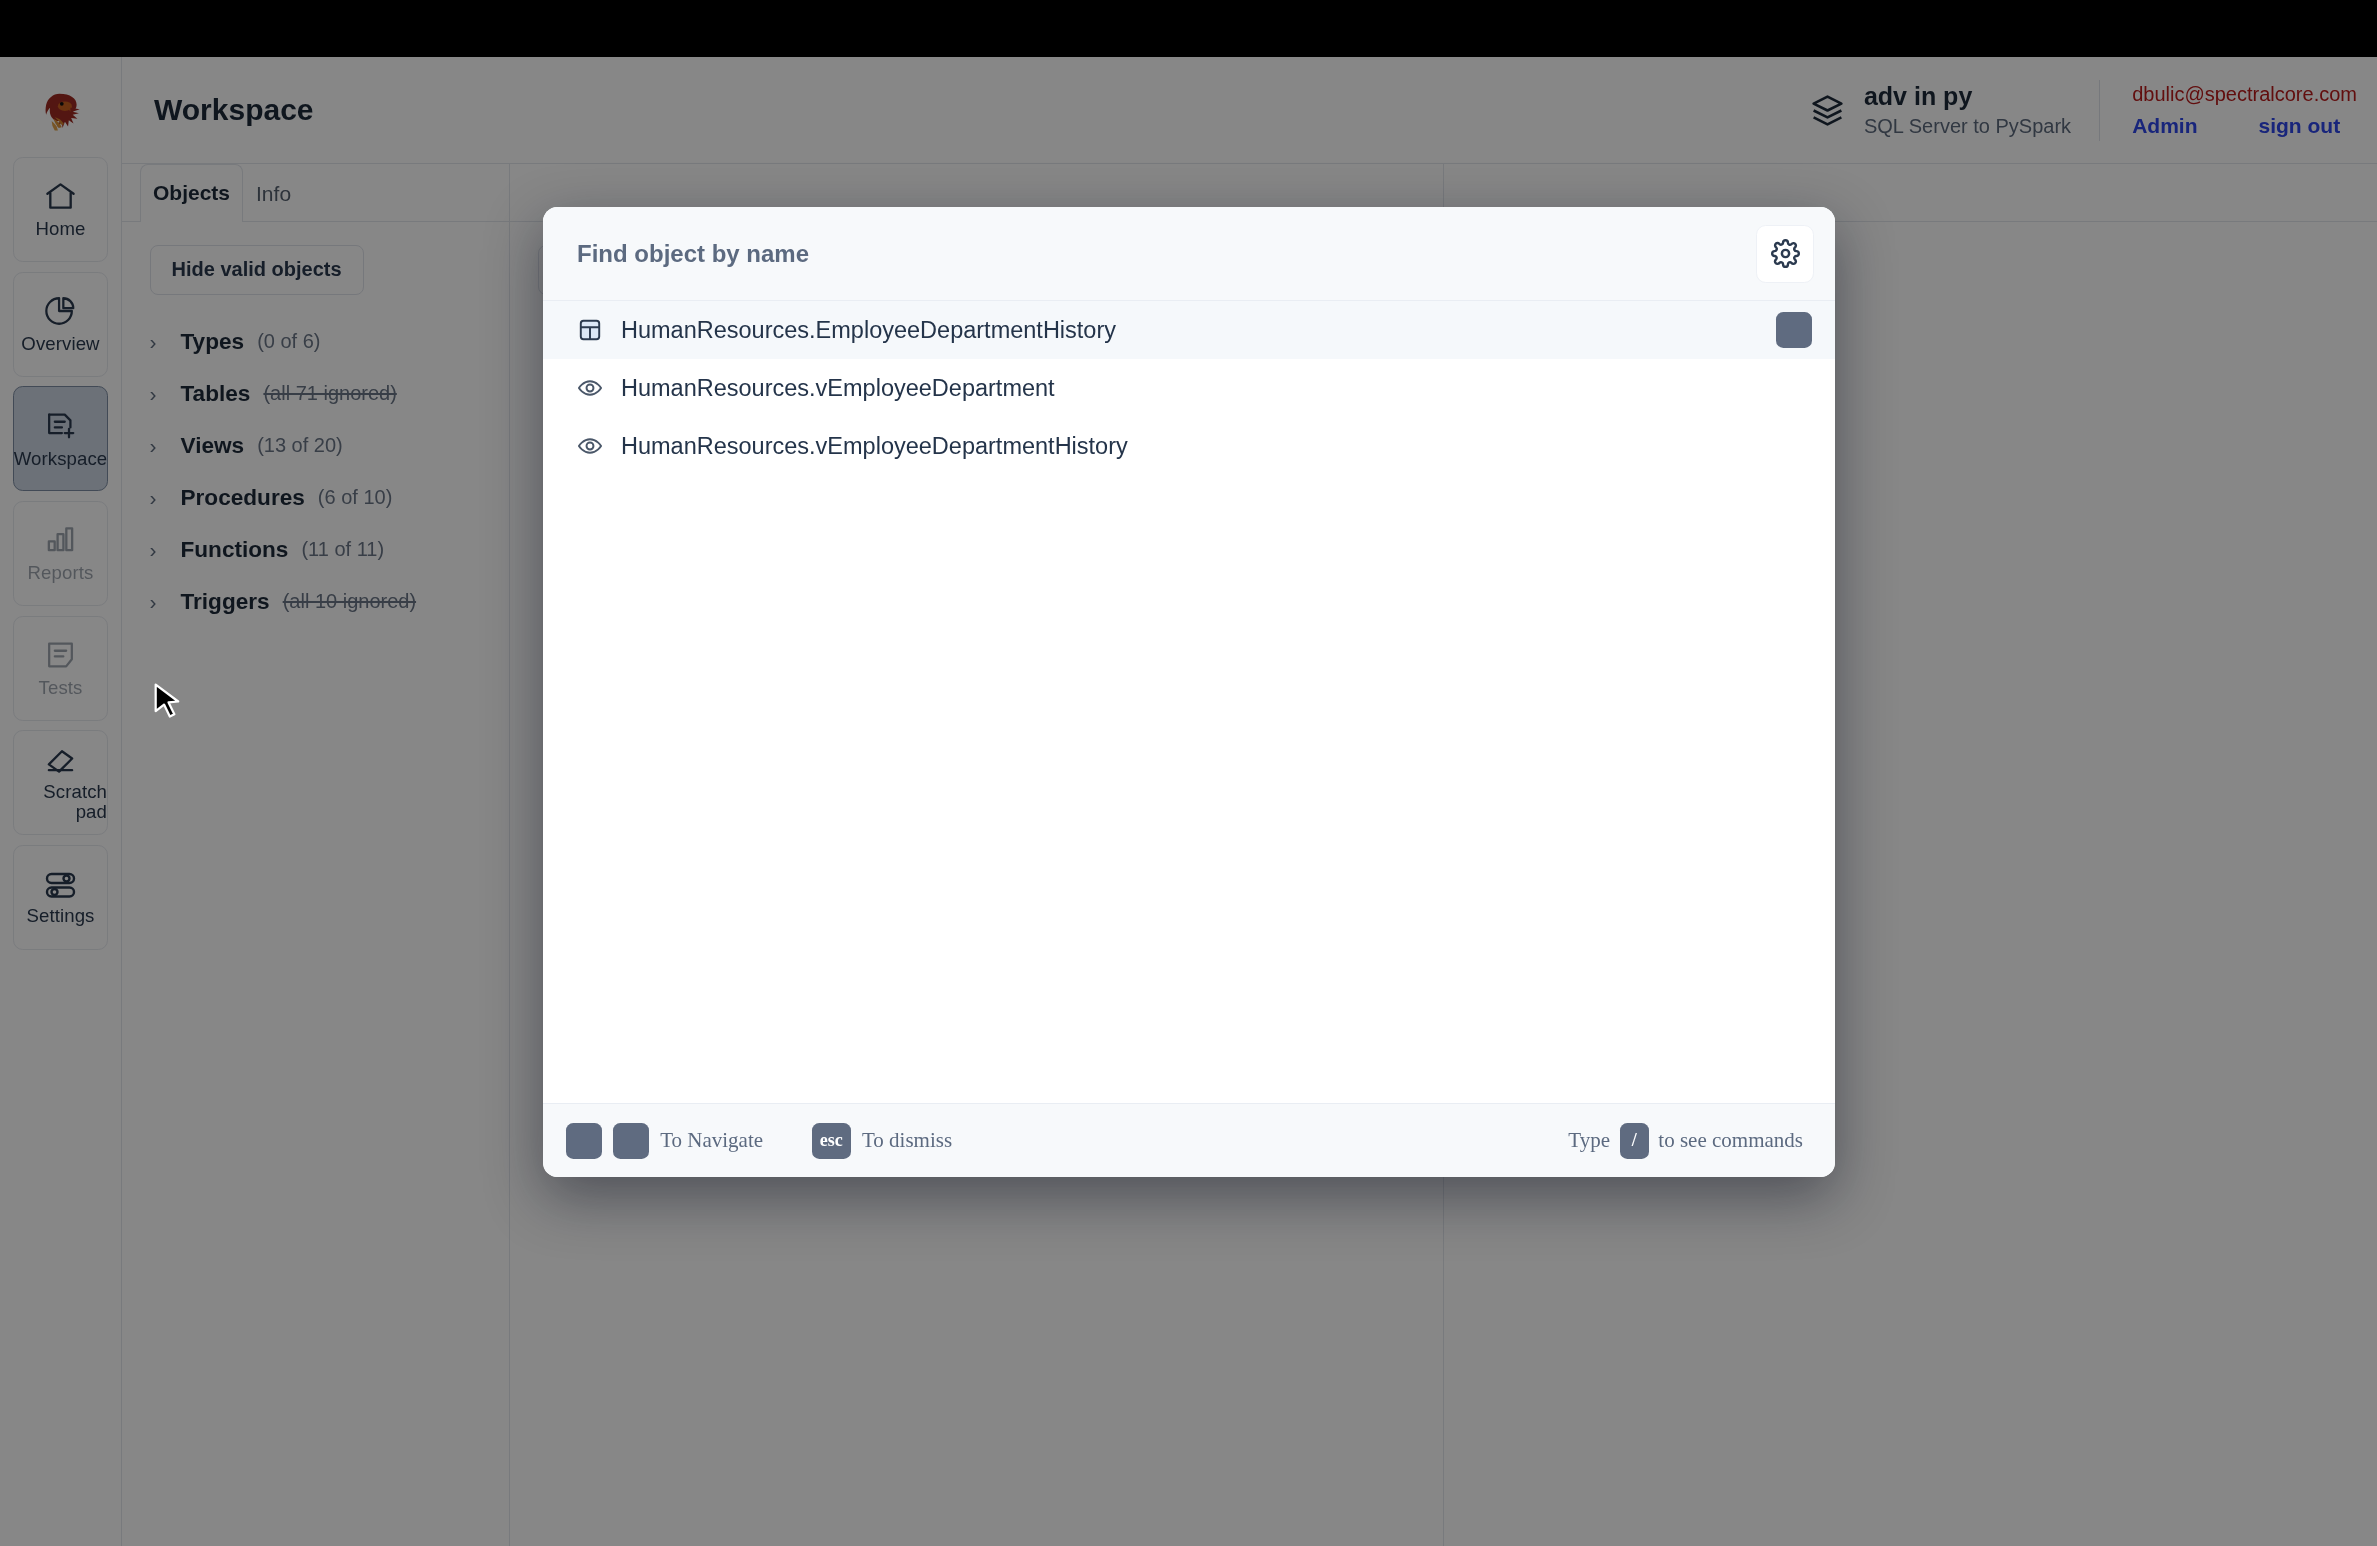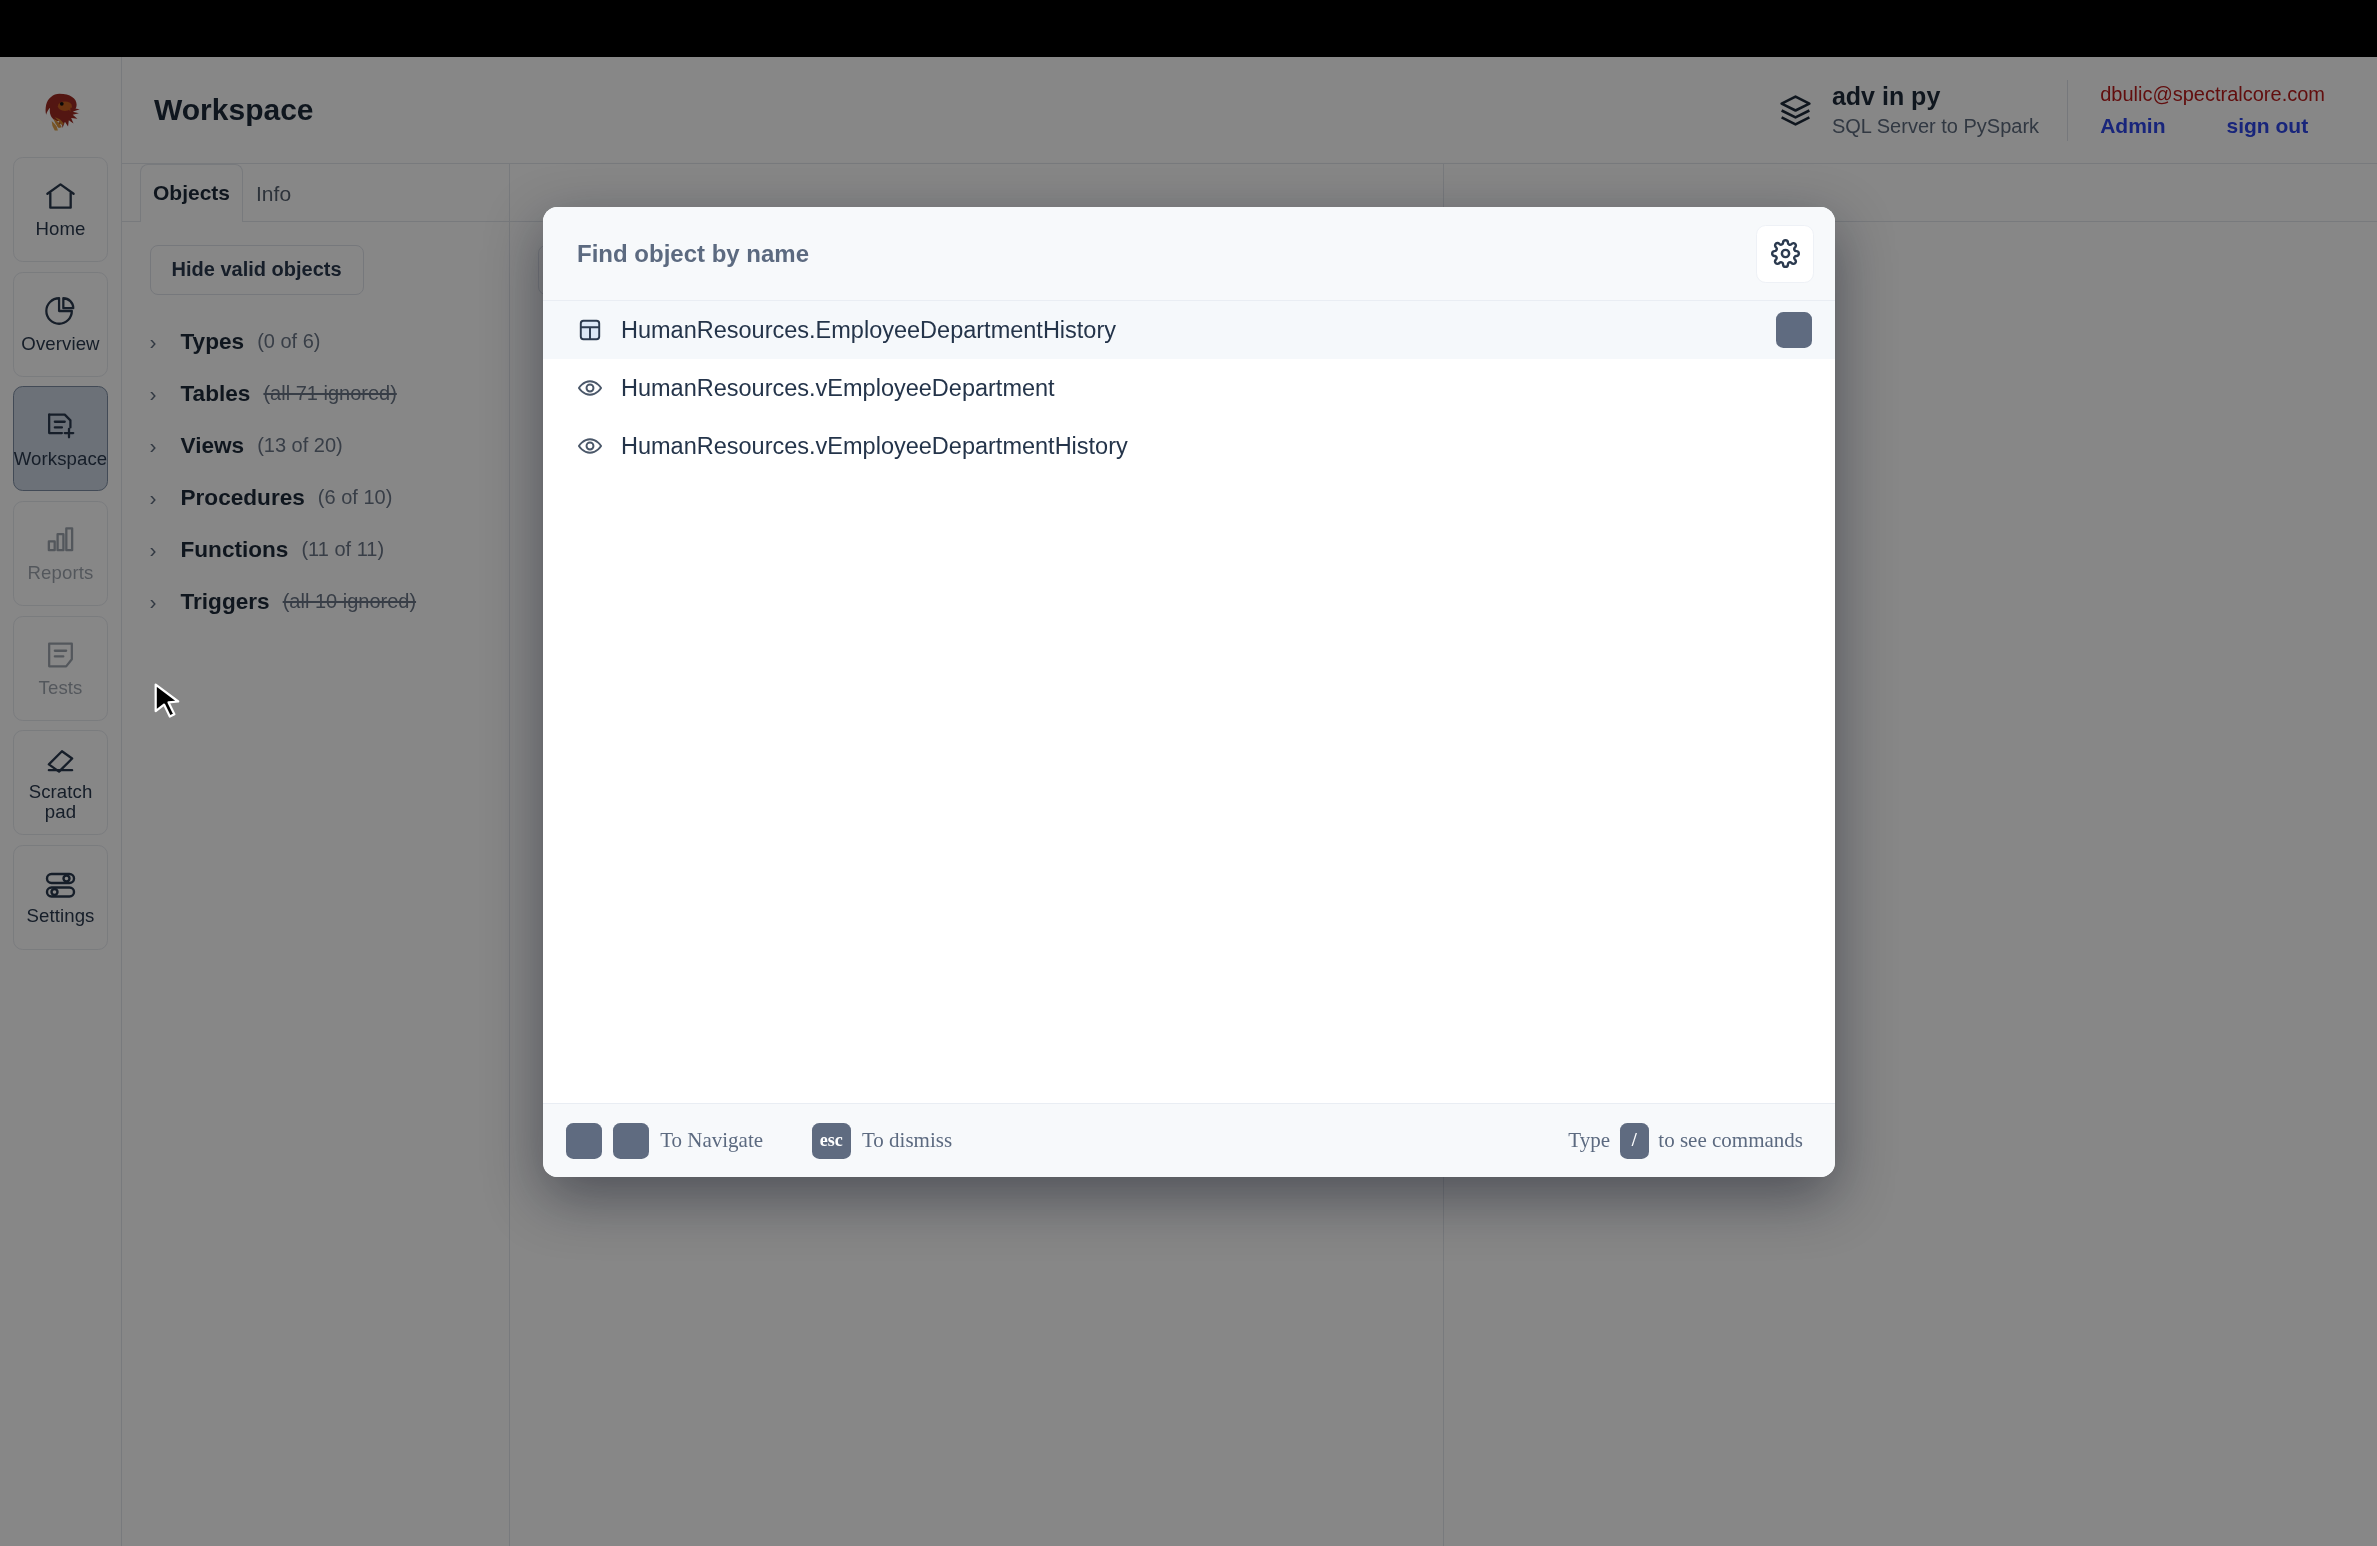--- a/index.html
+++ b/index.html
@@ -29,35 +29,35 @@
   .logo { margin-top: 32px; width: 50px; height: 50px; }
   .rail-items { margin-top: 18px; display: flex; flex-direction: column; gap: 9.7px; }
   .rail-item {
     width: 95px; height: 105px; border: 1.6px solid #e7eaef; border-radius: 9.7px;
     display: flex; flex-direction: column; align-items: center; justify-content: center;
     gap: 6.5px; background: #fff; cursor: pointer;
   }
   .rail-item.active { background: #ccd5e2; border-color: #7d8da3; }
   .rail-item.muted .rail-label, .rail-item.muted svg { opacity: .45; }
   .rail-label {
-    font-size: 18.6px; color: #2b3a4f; text-align: center; line-height: 1.08;
+    font-size: 18.6px; color: #2b3a4f; text-align: right; line-height: 1.08;
     letter-spacing: 0.1px;
   }
   .rail-item svg { display: block; }
 
   
   .main { position: absolute; left: 122px; top: 0; right: 0; bottom: 0; }
 
   
   .topbar {
     position: relative; height: 107px; border-bottom: 1.6px solid #e3e6ec;
     display: flex; align-items: center;
   }
   .page-title { margin-left: 32px; font-size: 30px; font-weight: bold; color: #1e2a3a; }
-  .topbar-right { margin-left: auto; display: flex; align-items: center; padding-right: 52px; }
+  .topbar-right { margin-left: auto; display: flex; align-items: center; padding-right: 20px; }
   .proj { display: flex; align-items: center; gap: 18px; padding-right: 27.5px; }
   .proj-text { line-height: 1.25; }
   .proj-name { font-size: 25px; font-weight: bold; color: #1e2a3a; }
   .proj-sub { font-size: 20px; color: #5d6a7d; margin-top: 1.6px; }
   .vdiv { width: 1.6px; height: 61px; background: #dfe3ea; }
   .acct { padding-left: 32px; text-align: left; }
   .acct-email { font-size: 20px; color: #b91c1c; }
   .acct-row { margin-top: 8px; display: flex; align-items: center; gap: 61px; }
   .acct-link { font-size: 21px; font-weight: bold; color: #2f46e8; cursor: pointer; }
 

